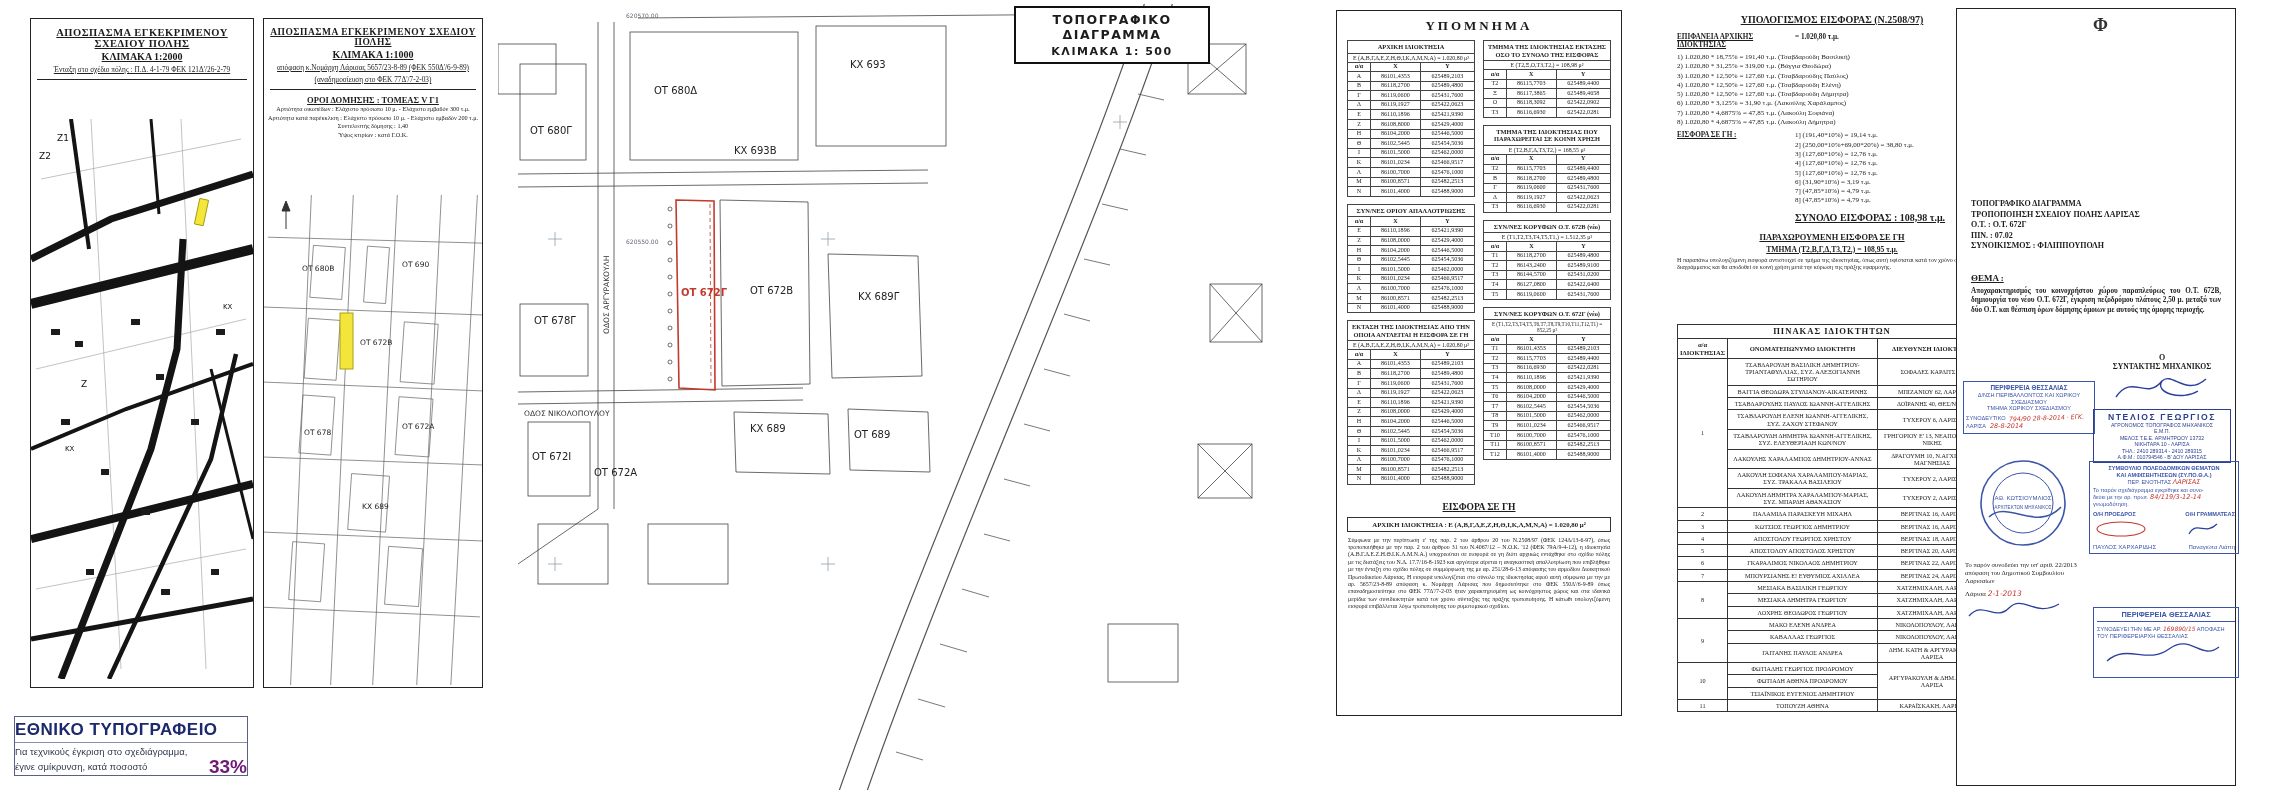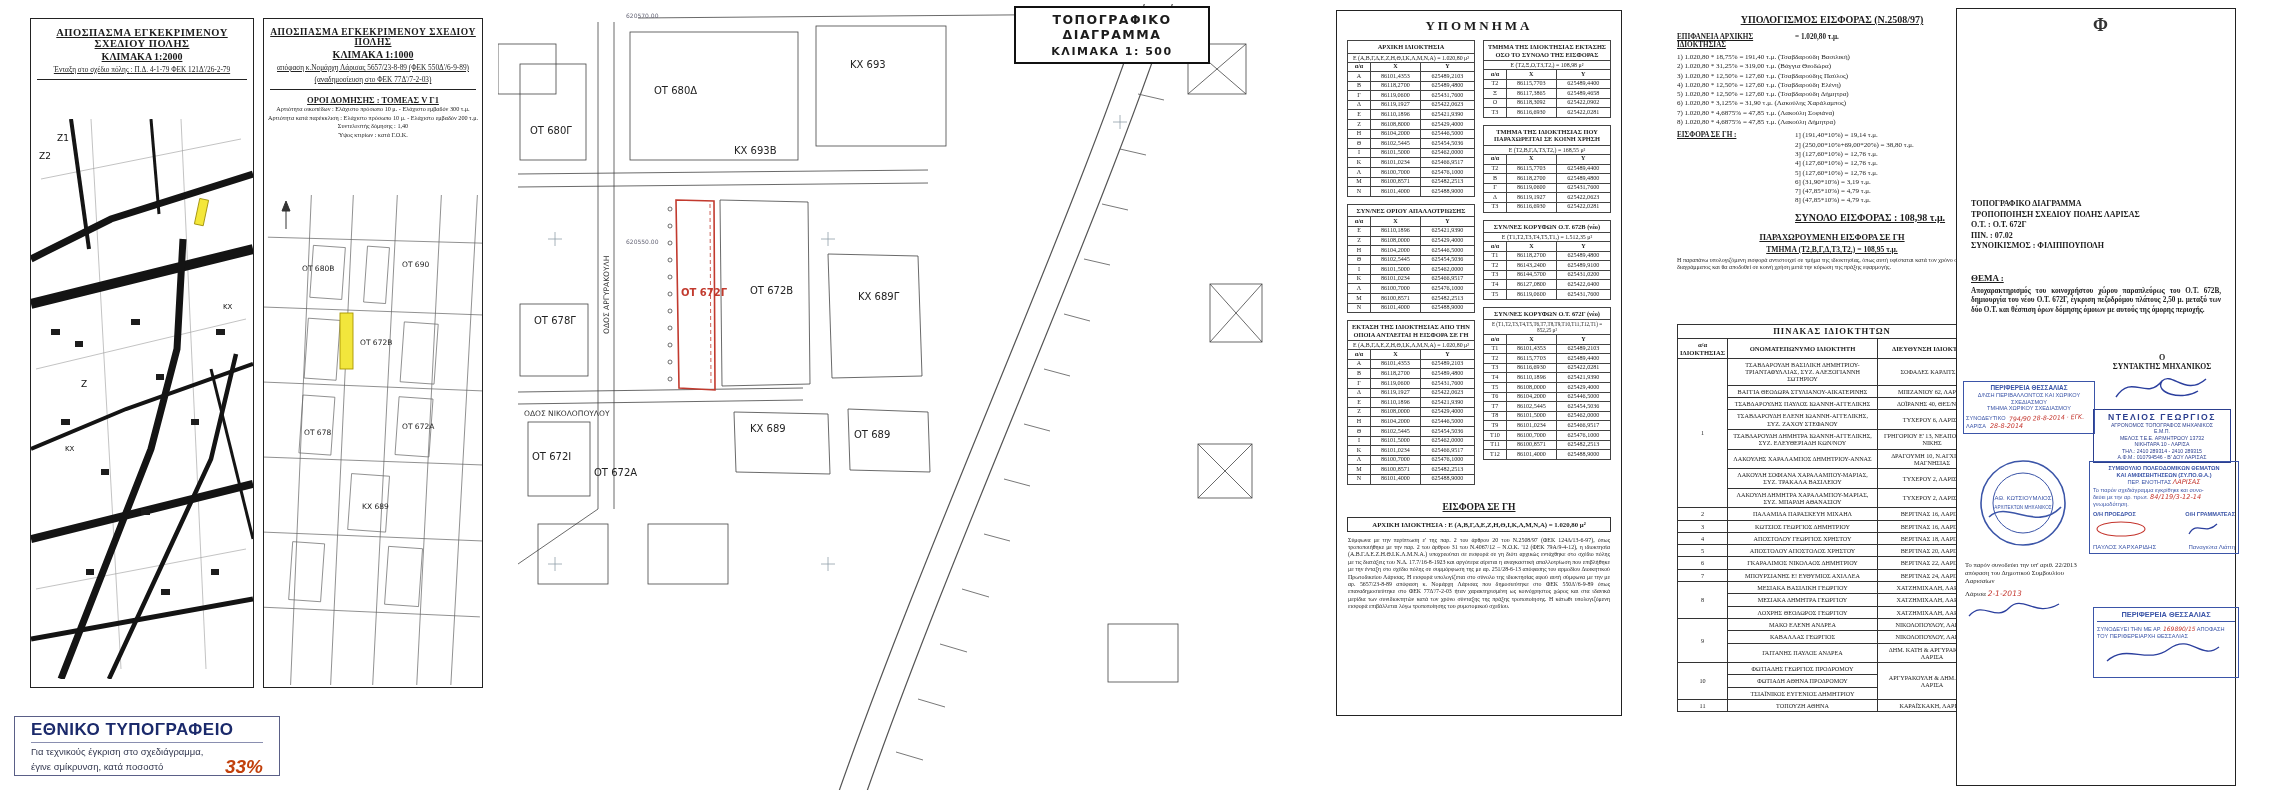--- a/index.html
+++ b/index.html
@@ -11,24 +11,24 @@
   .b{font-weight:bold;}
   .abs{position:absolute;}
   
   .exc-h1{font-size:10.5px;font-weight:bold;text-decoration:underline;letter-spacing:.5px;}
   .exc-h2{font-size:10px;font-weight:bold;text-decoration:underline;margin-top:2px;}
   .exc-sub{font-size:7.3px;text-decoration:underline;margin-top:3px;color:#222;}
   .hrule{border-top:1.3px solid #222;margin:5px 6px;}
   .oroi-t{font-size:8.5px;font-weight:bold;text-decoration:underline;margin-top:4px;}
   .oroi-l{font-size:6.2px;line-height:8.5px;color:#222;}
   
-  .printer{border:1.4px solid #5a5f87;background:#fff;padding:3px 16px;}
+  .printer{border:1.4px solid #5a5f87;background:#fff;padding:3px 0;}
   .printer .t1{color:#1b2a6b;font-family:"Liberation Sans",sans-serif;font-weight:bold;font-size:17px;letter-spacing:.5px;border-bottom:1px solid #8a8fb0;padding-bottom:2px;}
   .printer .t2{font-family:"Liberation Sans",sans-serif;font-size:9.5px;color:#33384f;margin-top:3px;line-height:11.5px;}
-  .printer .pct{font-family:"Liberation Sans",sans-serif;font-size:19px;color:#c2410c;font-weight:bold;font-style:italic;}
+  .printer .pct{font-family:"Liberation Sans",sans-serif;font-size:19px;color:#701a75;font-weight:bold;}
   
   .topo-title{border:2px solid #111;padding:4px 8px;background:#fff;
     font-family:"DejaVu Sans",sans-serif;font-weight:bold;letter-spacing:1.5px;}
   .topo-title .l1{font-size:12.5px;}
   .topo-title .l2{font-size:11px;margin-top:3px;}
   
   .leg-title{font-size:13px;font-weight:bold;letter-spacing:3px;text-align:center;margin:2px 0 6px 0;}
   .leg-cols{display:flex;gap:8px;padding:0 4px;}
   .leg-col{flex:1;min-width:0;}
   .tblock{margin-bottom:7px;}

